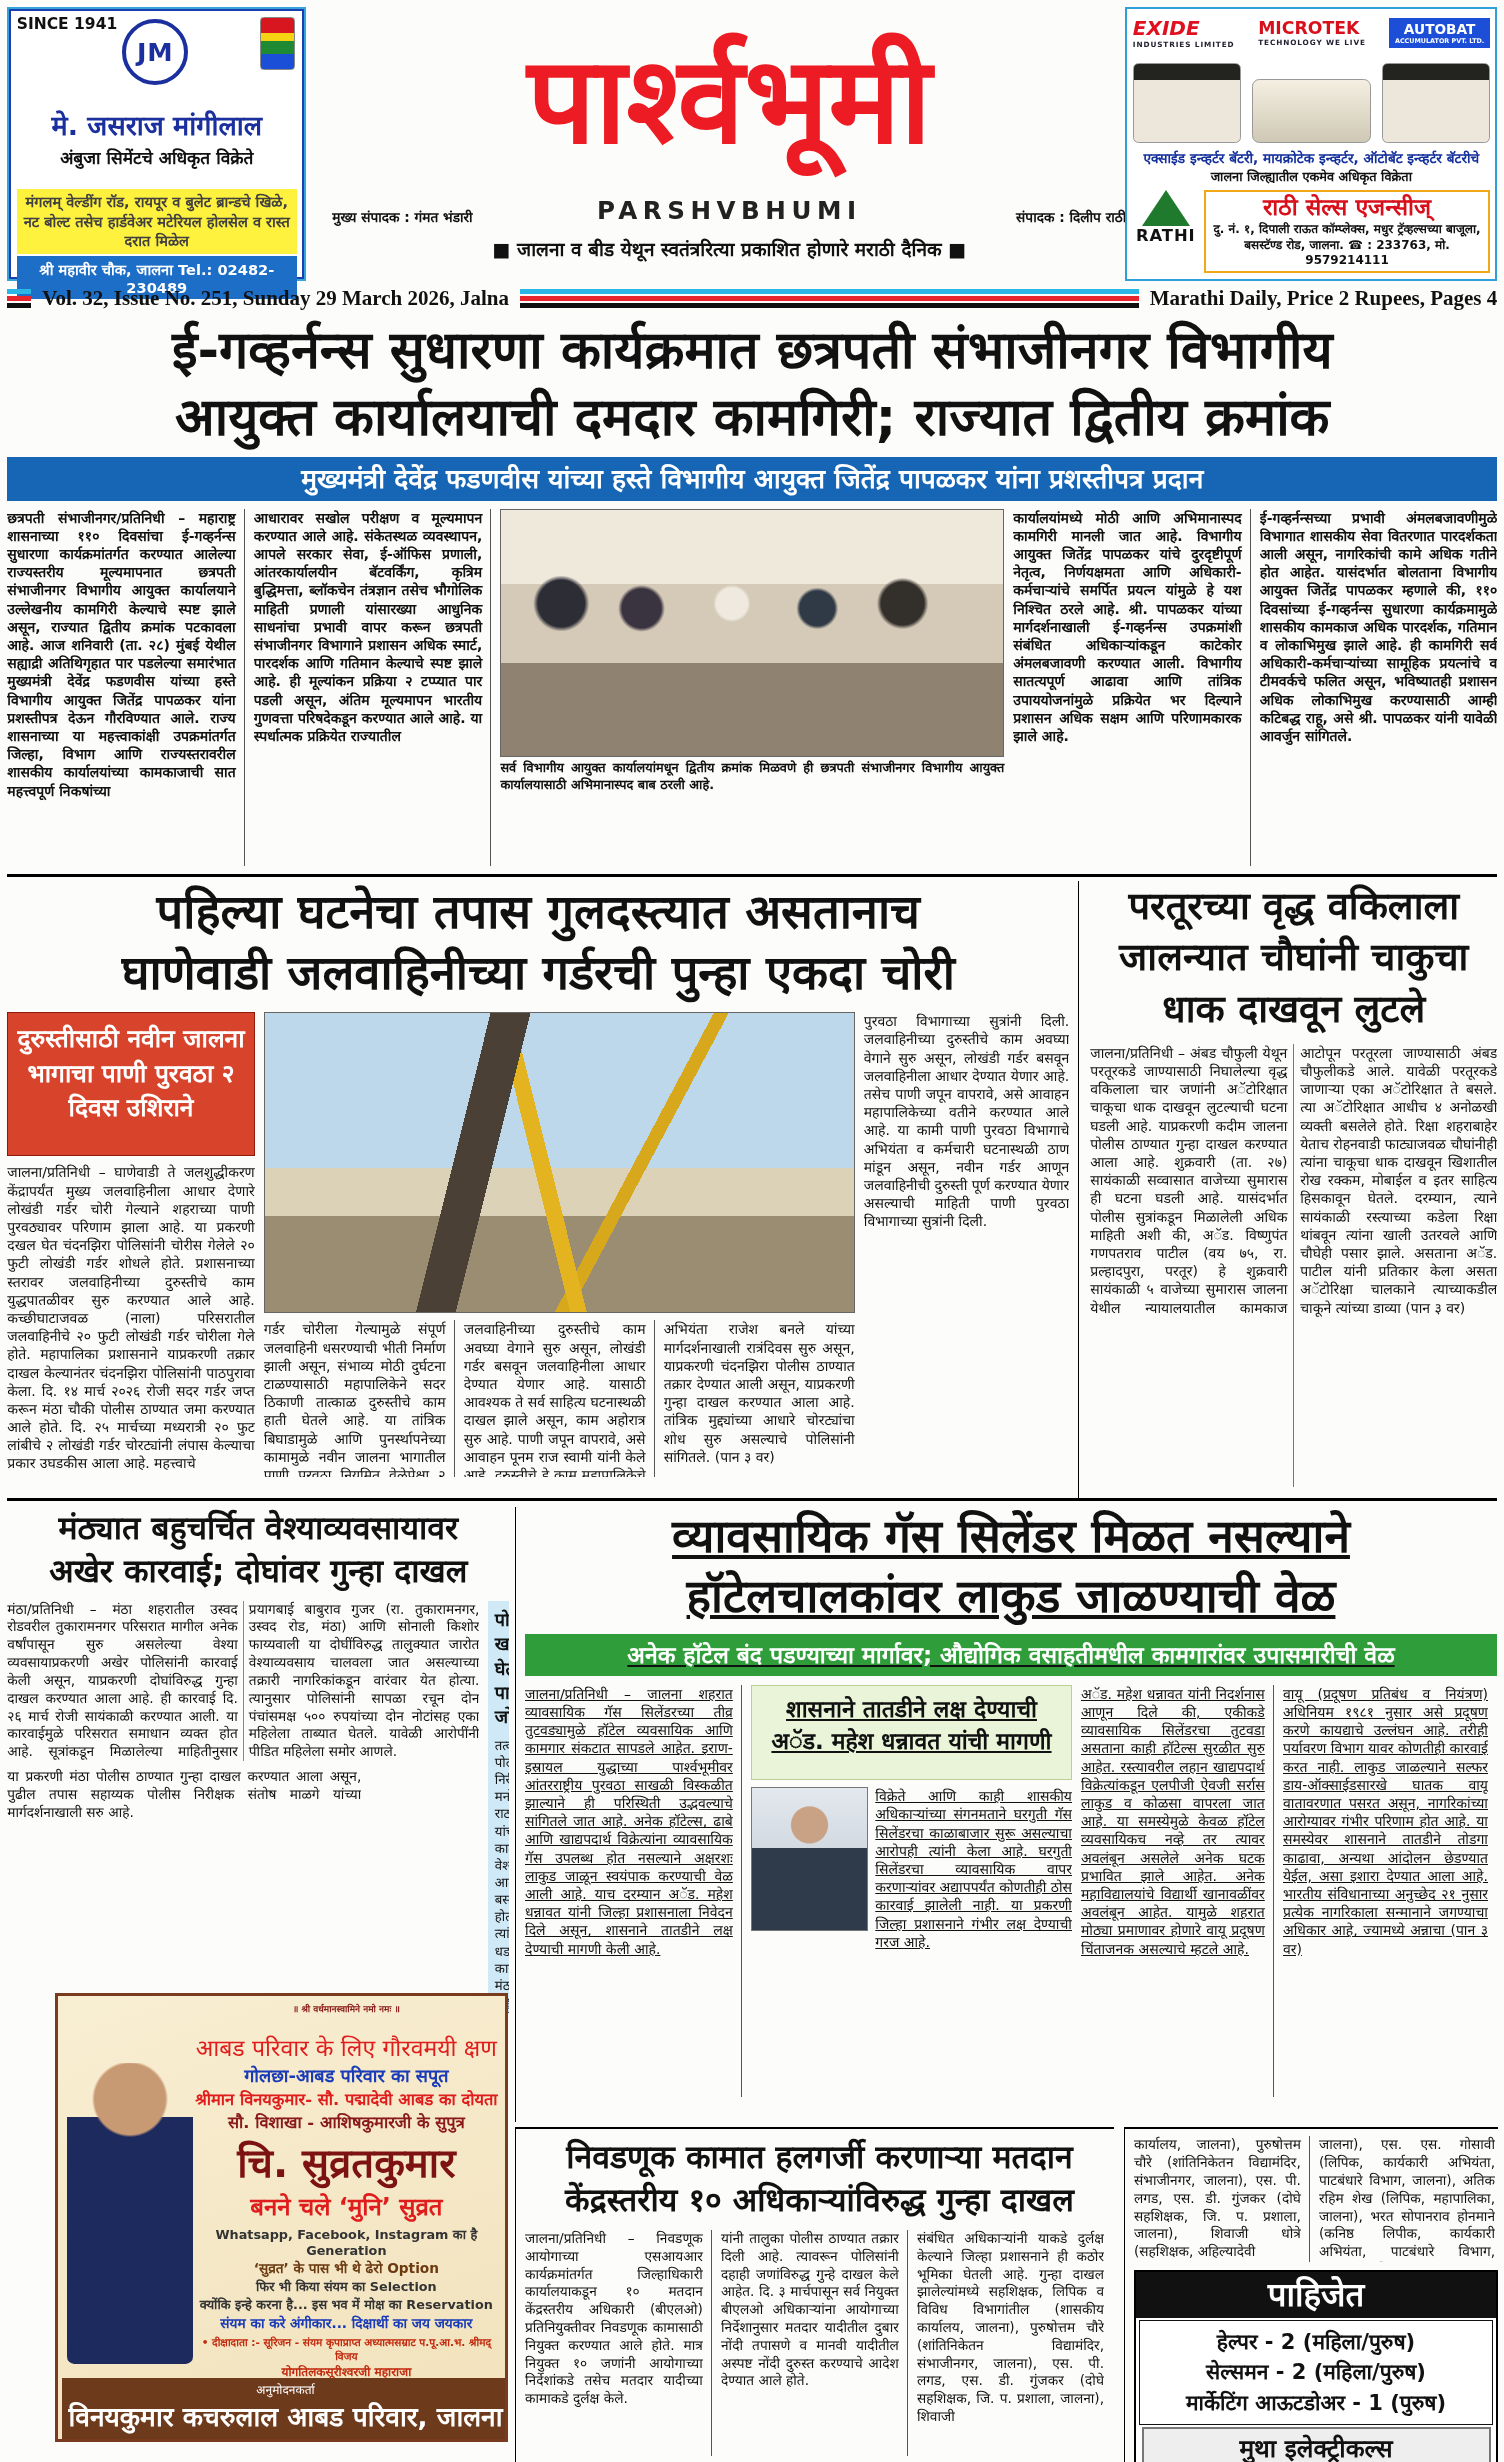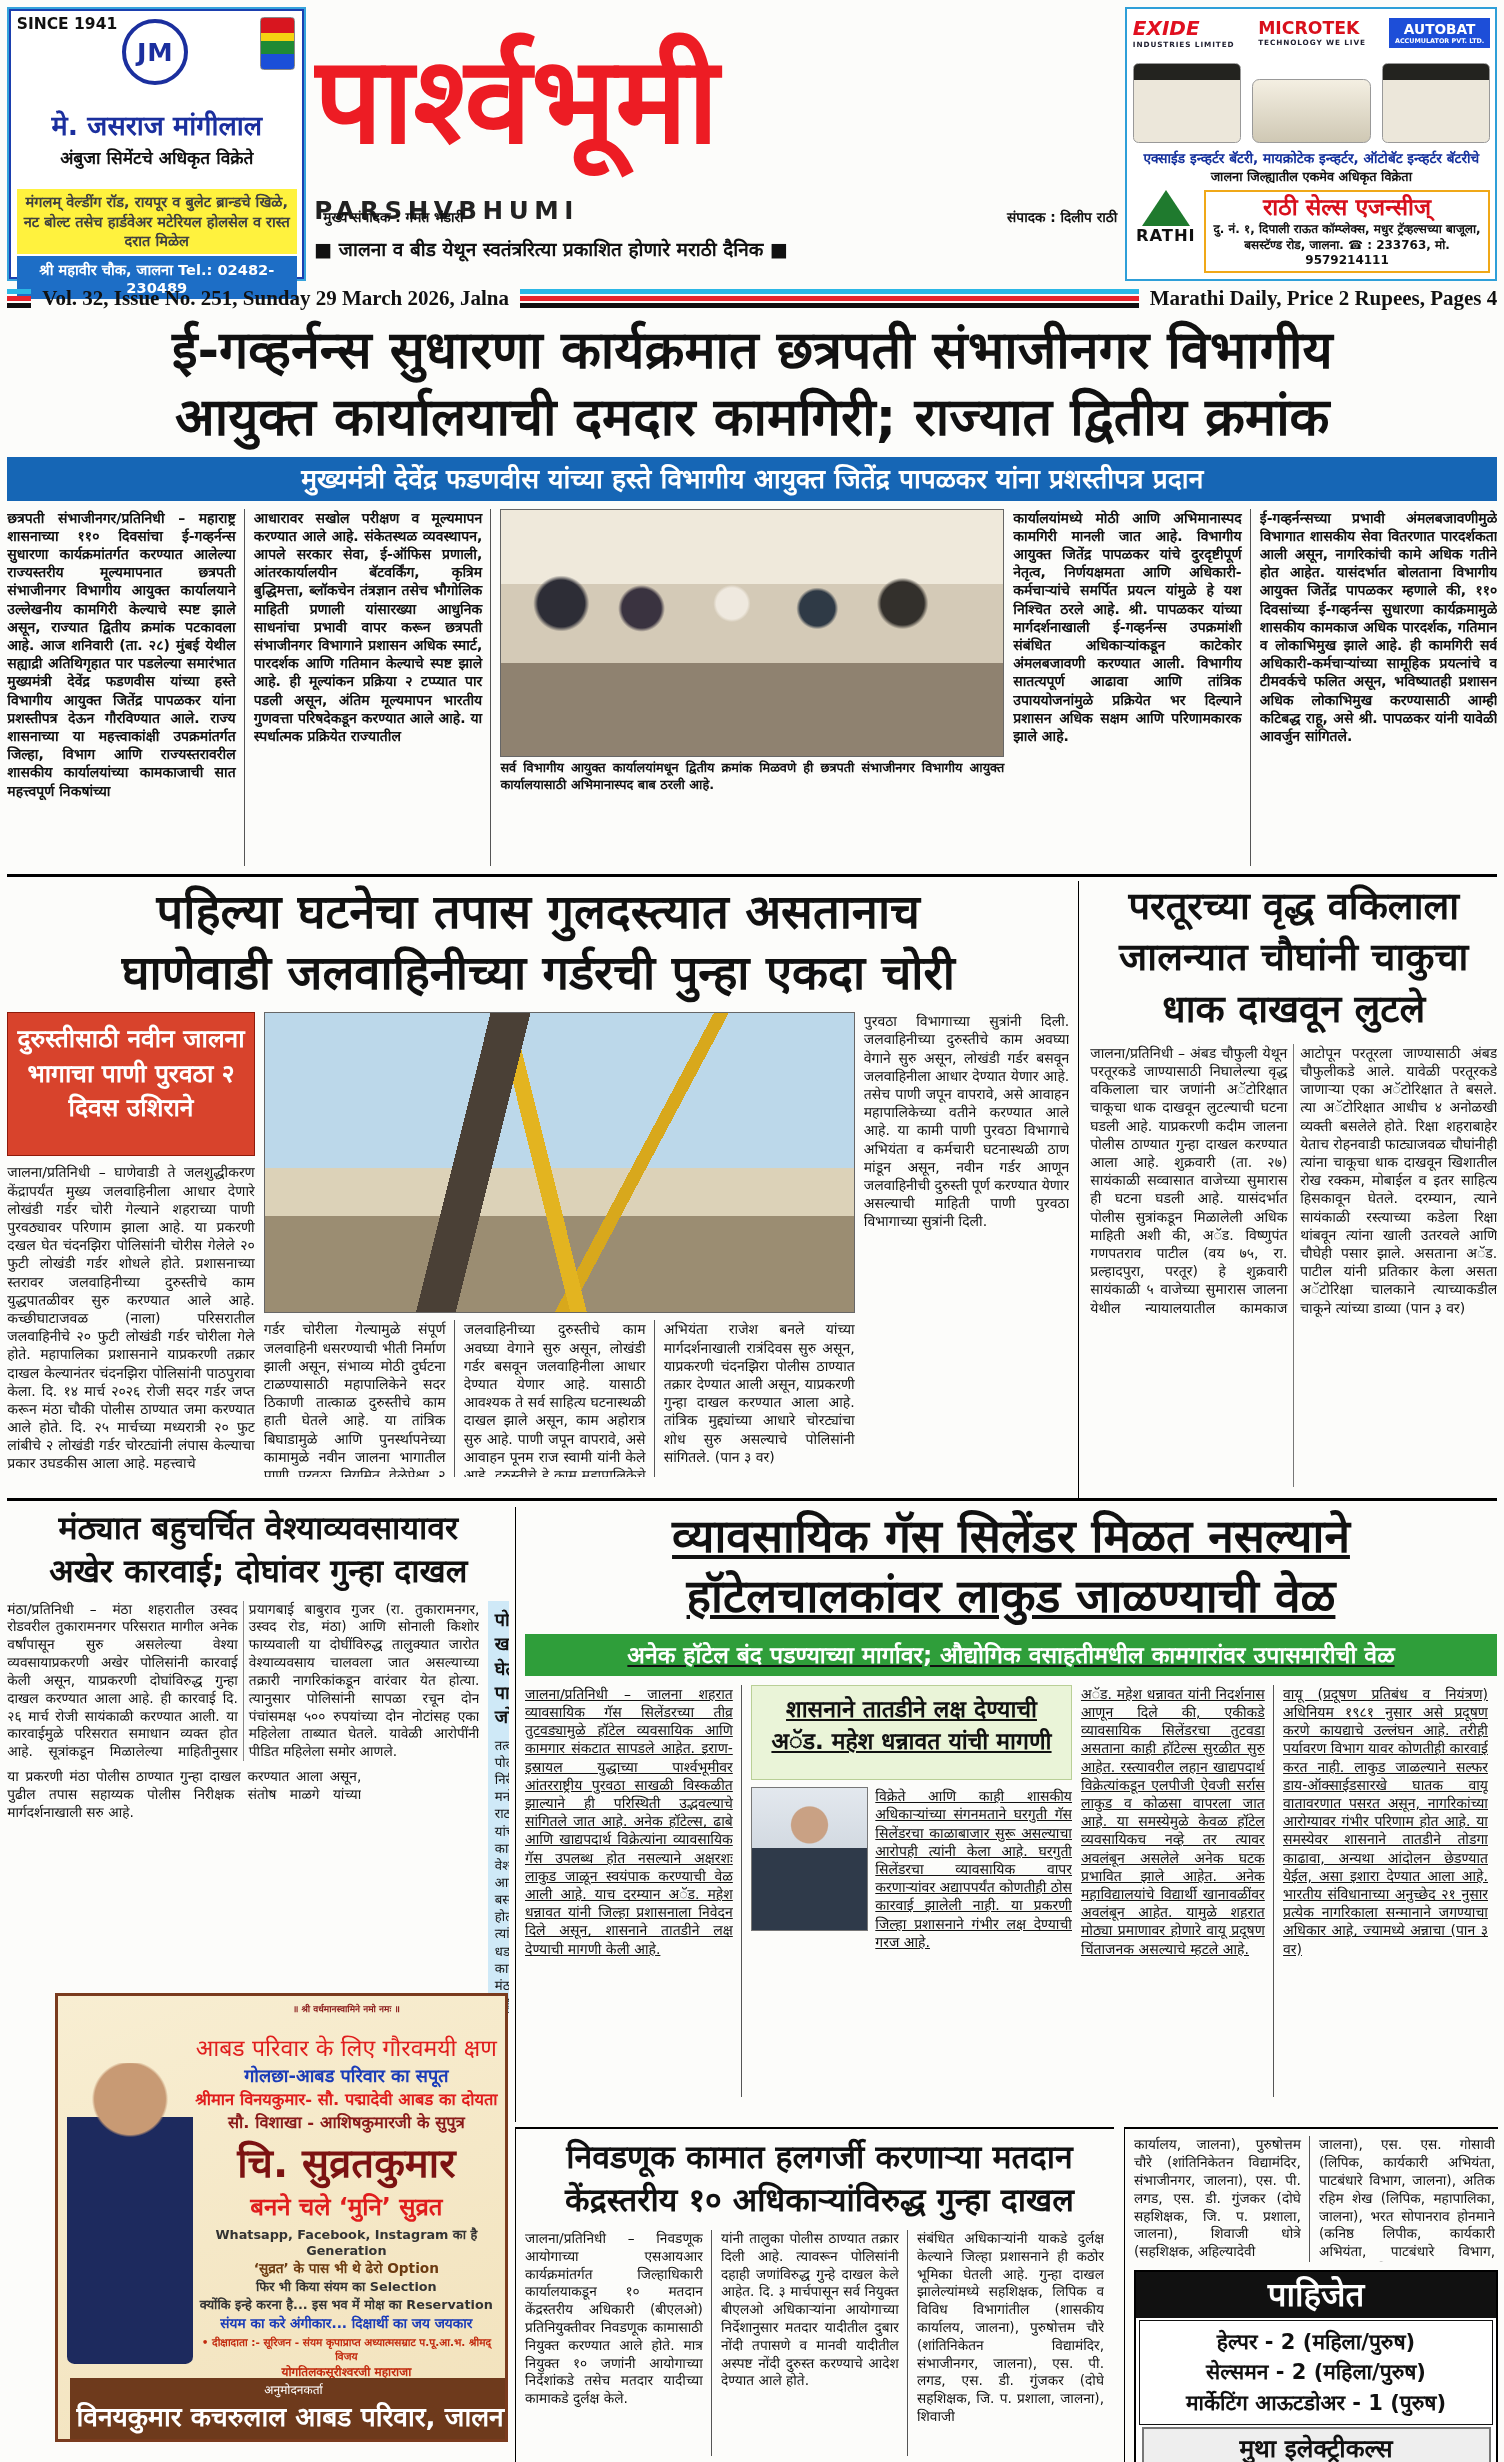--- a/index.html
+++ b/index.html
@@ -11,21 +11,21 @@
   .left-ad { position:absolute; left:0; top:0; width:299px; height:274px; border:2.7px solid #35a3dc; background:#fff; }
   .left-ad-inner { border:2.7px solid #1b3faf; height:100%; padding:3.6px 5.5px; position:relative; }
   .since { font-size:15.5px; font-weight:bold; }
   .jm-circle { position:absolute; left:111px; top:7.3px; width:66px; height:66px; border:4.6px solid #1b2f9e; border-radius:50%; display:flex; align-items:center; justify-content:center; font-weight:bold; font-size:25.5px; color:#1b2f9e; letter-spacing:0.9px;}
   .emblem { position:absolute; right:7.3px; top:5.5px; width:35px; height:53px; background:linear-gradient(180deg,#d8161f 0 30%,#f5d312 30% 45%,#1f8a34 45% 70%,#1b4fd8 70% 100%); border-radius:3.6px; border:0.9px solid #888;}
   .la-title { margin-top:75px; text-align:center; font-size:27px; font-weight:bold; color:#1b2f9e; line-height:1.35; }
   .la-sub { text-align:center; font-size:17.3px; font-weight:bold; color:#111; margin-top:1.8px;}
   .la-promo { margin-top:20px; background:#fff23e; color:#404040; font-weight:bold; font-size:14.6px; text-align:center; line-height:1.35; padding:2.7px 1.8px; }
   .la-addr { margin-top:2.7px; background:#1d6ec6; color:#fff; font-weight:bold; font-size:14.6px; text-align:center; padding:2.7px 1.8px; }
 
-  .masthead { position:absolute; left:307px; top:0; width:812px; height:274px; }
+  .masthead { position:absolute; left:316px; top:0; width:812px; height:274px; text-align:center; }
   .m-title { font-size:120px; line-height:187px; height:187px; font-weight:bold; color:#ed1c24; white-space:nowrap; overflow:hidden; }
   .m-row { position:relative; height:33px; margin-top:1.8px; }
   .m-chief { position:absolute; left:9px; bottom:3.6px; font-size:13.7px; font-weight:bold; }
   .m-latin { font-size:24.6px; font-weight:bold; letter-spacing:5.5px; color:#222; }
   .m-editor { position:absolute; right:9px; bottom:3.6px; font-size:13.7px; font-weight:bold; }
   .m-tagline { font-size:19px; font-weight:bold; margin-top:7.3px; }
 
   .right-ad { position:absolute; left:1118px; top:0; width:372px; height:274px; border:2.7px solid #2e9fd8; background:#fff; padding:4.6px 5.5px; }
   .brands { display:flex; justify-content:space-between; align-items:center; height:38px; }
   .brand-exide { color:#e01020; font-weight:bold; font-size:20px; font-style:italic; }
@@ -125,21 +125,21 @@
   .w-l6 { font-size:12.8px; font-weight:bold; color:#333; margin-top:2.7px; }
   .w-l7 { font-size:13.7px; font-weight:bold; color:#6b3a10; }
   .w-l8 { font-size:12.8px; font-weight:bold; color:#333; }
   .w-l9 { font-size:12.8px; font-weight:bold; color:#333; }
   .w-l10 { font-size:13.7px; font-weight:bold; color:#1a3bb8; }
   .w-l11 { font-size:10.5px; font-weight:bold; color:#c22a0e; margin-top:2.7px; }
   .w-l12 { font-size:12px; font-weight:bold; color:#c22a0e; }
   .w-boxes { display:flex; gap:9px; margin:5.5px 0 0 137px; }
   .w-box { flex:1; background:#6e3a1c; color:#fff; border-radius:9px; text-align:center; padding:3.6px 1.8px; }
   .w-box b { display:block; font-size:16.4px; }
-  .w-foot { position:absolute; left:12px; bottom:0; width:100%; background:#6e3a1c; color:#fff; text-align:center; padding:2.7px 0 5.5px; }
+  .w-foot { position:absolute; left:4px; bottom:0; width:100%; background:#6e3a1c; color:#fff; text-align:center; padding:2.7px 0 5.5px; }
   .w-foot small { display:block; font-size:12px; }
   .w-foot b { font-size:26.4px; }
 
   
   .gas { position:absolute; left:515px; top:1507px; width:982px; height:615px; border-left:1.8px solid #000; padding-left:9px;text-decoration:underline; }
   .h-gas { font-size:46px; font-weight:bold; text-align:center; line-height:1.3; }
   .greenband { margin-top:7.3px; height:42px; background:#2f9e3a; color:#fff; font-size:23px; font-weight:bold; text-align:center; line-height:42px; overflow:hidden; }
   .gas-row { display:flex; gap:9px; margin-top:9px; height:412px; }
   .gas-c1 { width:217px; height:100%; }
   .gas-mid { width:321px; }

